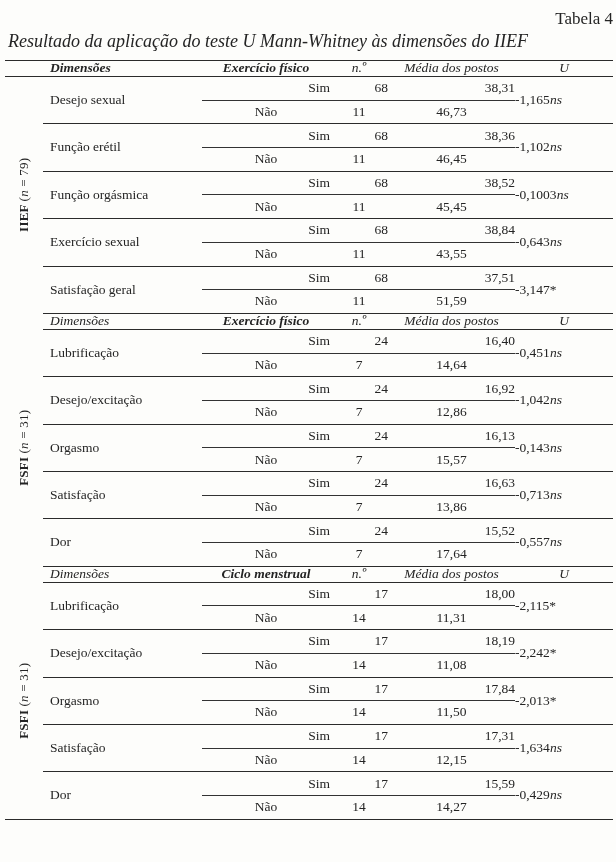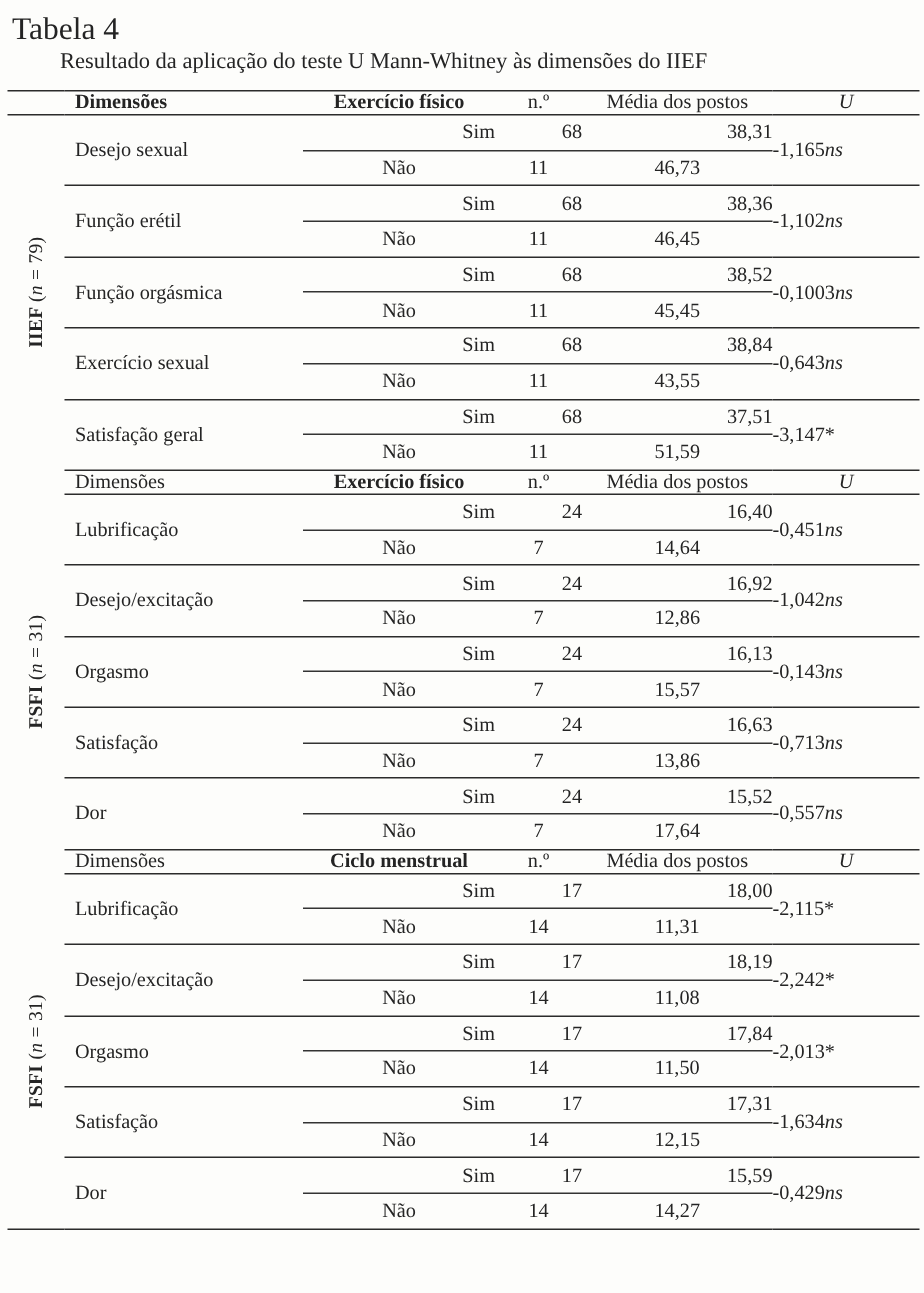--- a/index.html
+++ b/index.html
@@ -8,30 +8,31 @@
     width: 616px;
     height: 862px;
     background: #fdfdfb;
     color: #242424;
     font-family: "Liberation Serif", serif;
     box-sizing: border-box;
     padding: 8px 3px 0 5px;
     overflow: hidden;
   }
   .doc-title {
-    font-size: 21px;
+    font-size: 17px;
     line-height: 22px;
     padding-left: 3px;
+    text-align: right;
   }
   .subtitle {
-    font-size: 15px;
+    font-style: italic;
+    font-size: 18px;
     line-height: 23px;
     padding-left: 3px;
     white-space: nowrap;
-    margin-left: 32px;
   }
   table.stats-table {
     border-collapse: collapse;
     table-layout: fixed;
     width: 608px;
     margin-top: 7px;
     border-top: 1.7px solid #2b2b2b;
     border-bottom: 1.9px solid #2b2b2b;
   }
   .stats-table td {
@@ -42,21 +43,21 @@
     overflow: hidden;
   }
   tr.subhead td { height: 15px; }
   tr.datarow td { height: 22.7px; }
   td.c   { text-align: center; }
   td.dim { text-align: left; padding-left: 7px; }
   td.u-cell { text-align: left; }
   .bold { font-weight: bold; }
   .ital { font-style: italic; }
   
-  td.hb { border-bottom: 1.6px solid #2b2b2b; } 
+  td.hb { border-bottom: 1.6px solid #2b2b2b; font-style: italic; } 
   td.ht { border-top: 1.3px solid #2b2b2b; }    
   td.gsep { border-bottom: 1.25px solid #2b2b2b; } 
   td.psep { border-bottom: 1px solid #333; text-align: right; }       
   
   td.vlabel { position: relative; }
   td.vlabel .vwrap {
     position: absolute; inset: 0;
     display: flex; align-items: center; justify-content: center;
   }
   td.vlabel .vtext {

